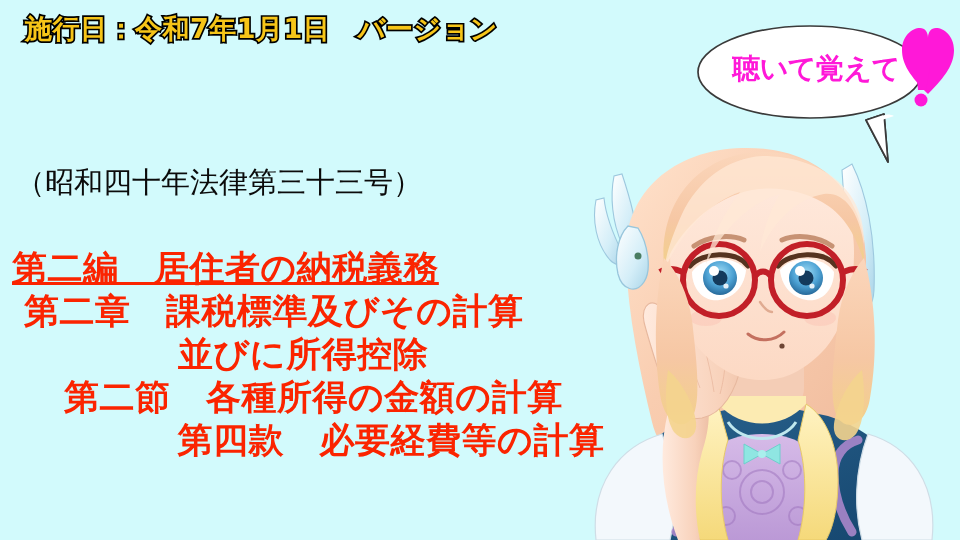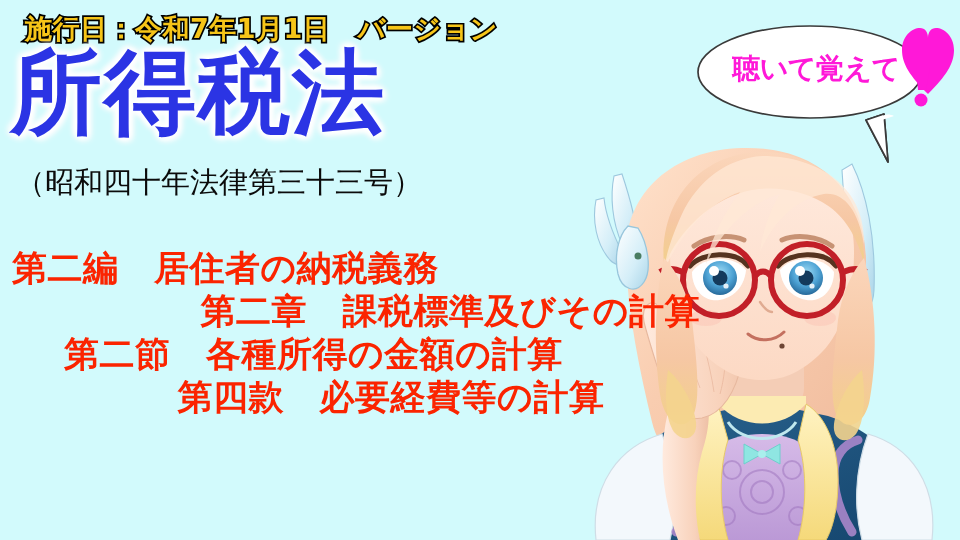--- a/index.html
+++ b/index.html
@@ -91,22 +91,22 @@
   }
   .red-line {
     color: #fb2400;
     font-size: 35px;
     line-height: 43px;
     font-weight: 700;
     white-space: pre;
     font-family: "DejaVu Serif", "Liberation Serif", serif;
     letter-spacing: 0.5px;
   }
-  .rl-0 { padding-left: 12px; }
-  .rl-1 { padding-left: 24px; text-align: right; }
+  .rl-0 { padding-left: 12px; text-decoration: underline; }
+  .rl-1 { padding-left: 24px; }
   .rl-2 { padding-left: 178px; }
   .rl-3 { padding-left: 64px; }
   .rl-4 { padding-left: 82px; text-align: center; }
 
   
   .bubble-wrap {
     position: absolute;
     left: 688px;
     top: 16px;
     width: 272px;
@@ -313,28 +313,28 @@
       <g>
         <path d="M62 86 C52 96 48 116 52 134 C56 150 70 154 78 142
                  C86 130 82 104 72 88 Z" fill="url(#ribG)" stroke="#98c6dc" stroke-width="1.3"></path>
         <circle cx="72" cy="116" r="3.5" fill="#4a7d62"></circle>
       </g>
     </svg>
   </div>
 
   <div class="eff-date">施行日：令和7年1月1日　バージョン</div>
 
-  <div class="main-title">所得税法</div>
 
   <div class="law-ref law-ref-1">（昭和四十年法律第三十三号）</div>
 
 
   <div class="red-block">
     <div class="red-line rl-0">第二編　居住者の納税義務</div>
     <div class="red-line rl-1">第二章　課税標準及びその計算</div>
+    <div class="red-line rl-2">並びに所得控除</div>
     <div class="red-line rl-3">第二節　各種所得の金額の計算</div>
     <div class="red-line rl-4">第四款　必要経費等の計算</div>
   </div>
 
   <div class="bubble-wrap">
     <svg viewBox="0 0 272 160" width="272" height="160" xmlns="http://www.w3.org/2000/svg">
       <path d="M196 98 L200 146 L178 104 Z" fill="#ffffff" stroke="#3a3a3a" stroke-width="1.7" stroke-linejoin="round"></path>
       <ellipse cx="122" cy="56" rx="112" ry="46" fill="#ffffff" stroke="#3a3a3a" stroke-width="1.7"></ellipse>
       <path d="M196 98 L200 146 L178 104 Z" fill="#ffffff" stroke="#3a3a3a" stroke-width="1.7" stroke-linejoin="round"></path>
       <path d="M182 108 C192 100 198 96 206 100" fill="#ffffff" stroke="none"></path>

